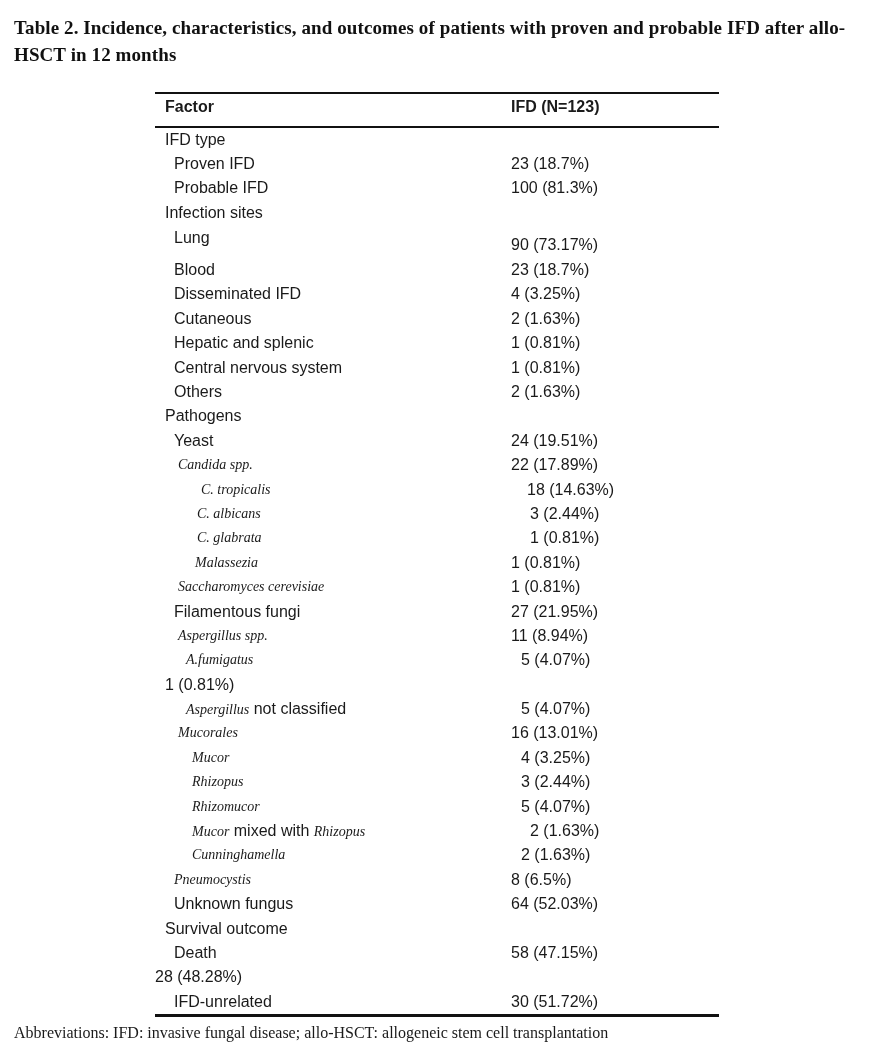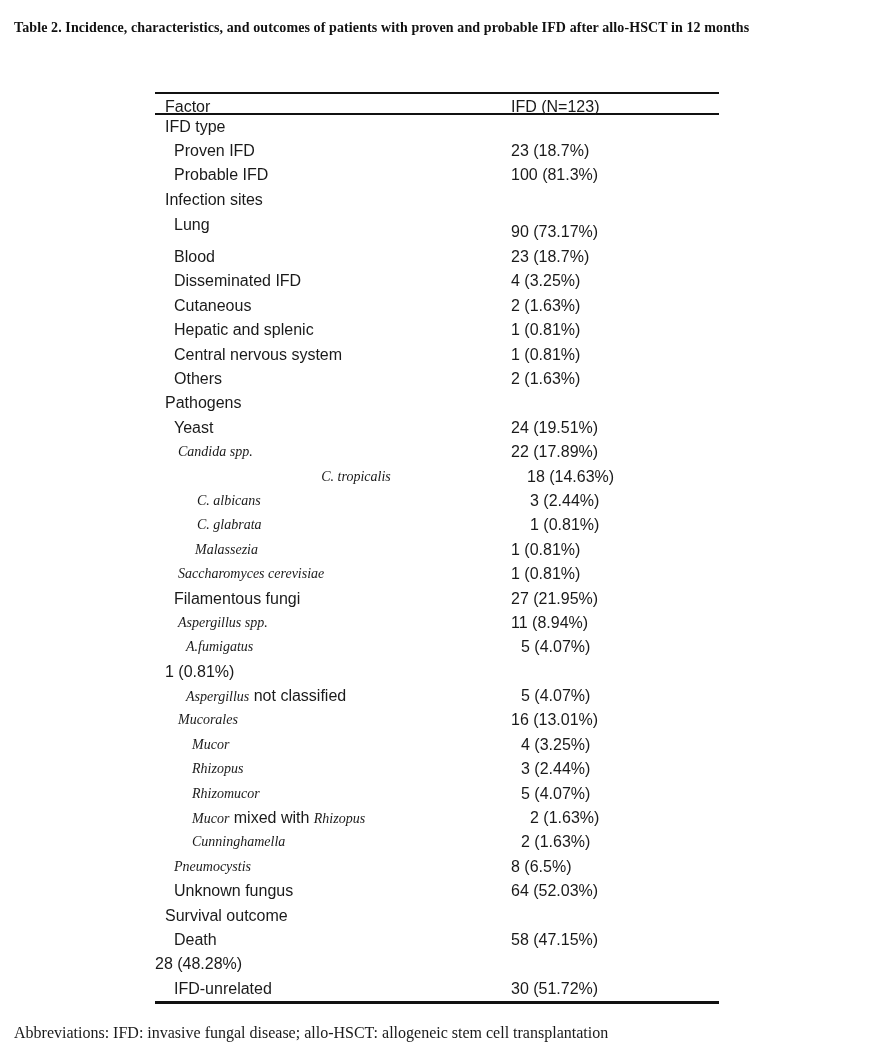--- a/index.html
+++ b/index.html
@@ -1,37 +1,37 @@
 <!DOCTYPE html>
 <html><head>
   <meta charset="utf-8">
   <style>
     html, body { margin: 0; padding: 0; background: #ffffff; }
     body { width: 869px; height: 1042px; position: relative; overflow: hidden; color: #111; }
     .title {
       position: absolute; left: 14px; top: 14px; width: 850px;
-      font-family: "Liberation Serif", serif; font-weight: bold; font-size: 14px;
+      font-family: "Liberation Serif", serif; font-weight: bold; font-size: 19px;
       line-height: 27px; letter-spacing: 0.1px; color: #111;
     }
     .table-wrap { position: absolute; left: 155px; top: 92px; width: 564px; }
     .rule-top { height: 2px; background: #111; }
     .rule-head { height: 1.5px; background: #111; }
     .rule-bottom { height: 2.5px; background: #111; }
     .row {
       display: flex; font-family: "Liberation Sans", sans-serif; font-size: 16px;
       color: #1a1a1a; height: 24.4px; line-height: 24.4px; white-space: nowrap;
     }
-    .row.head { height: 19px; line-height: 25px; }
+    .row.head { height: 32px; line-height: 25px; font-weight: bold; }
     .row.tall { height: 33px; line-height: 40px; }
     .cell-factor { width: 356px; padding-left: 10px; box-sizing: border-box; }
     .cell-value { flex: 1; }
     .l1 { padding-left: 19px; }
     .l2 { padding-left: 23px; }
     .l3 { padding-left: 42px; }
-    .l3b { padding-left: 46px; text-align: center; }
+    .l3b { padding-left: 46px; }
     .l3c { padding-left: 31px; }
     .l3d { padding-left: 37px; }
     .ital { font-family: "Liberation Serif", serif; font-style: italic; font-size: 14px; }
     .v1 { padding-left: 10px; }
     .v2 { padding-left: 16px; }
     .v3 { padding-left: 19px; }
     .foot {
       position: absolute; left: 14px; top: 1024px;
       font-family: "Liberation Serif", serif; font-size: 16px; color: #1a1a1a;
     }

